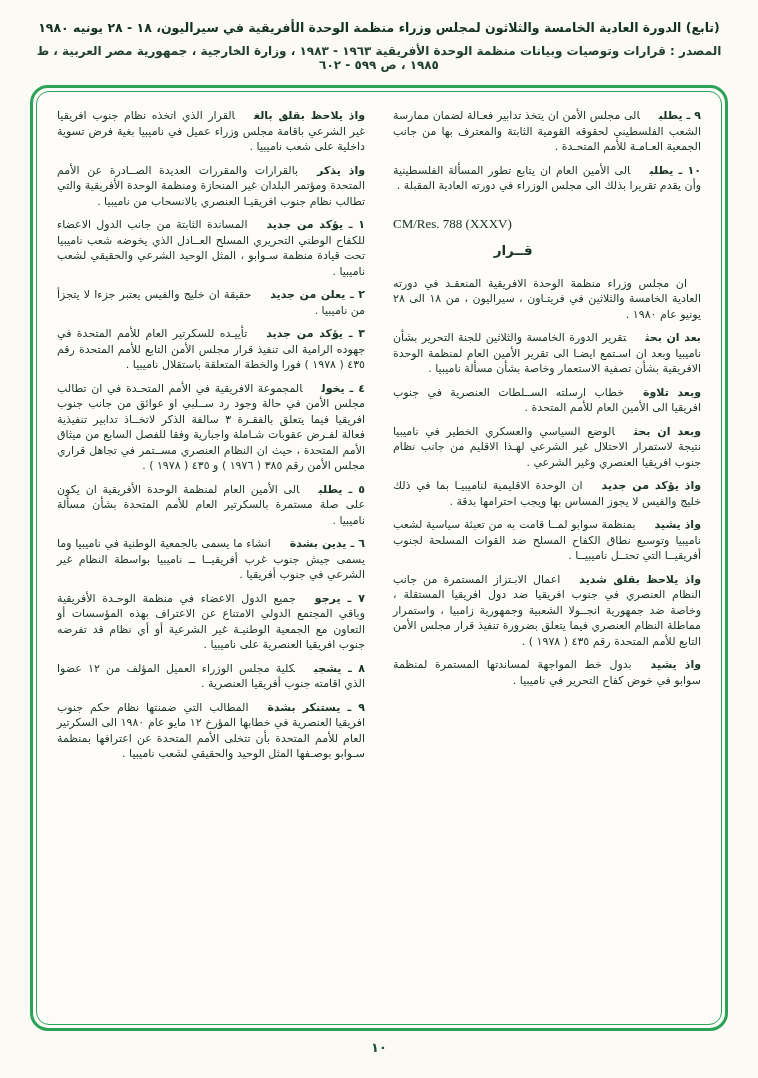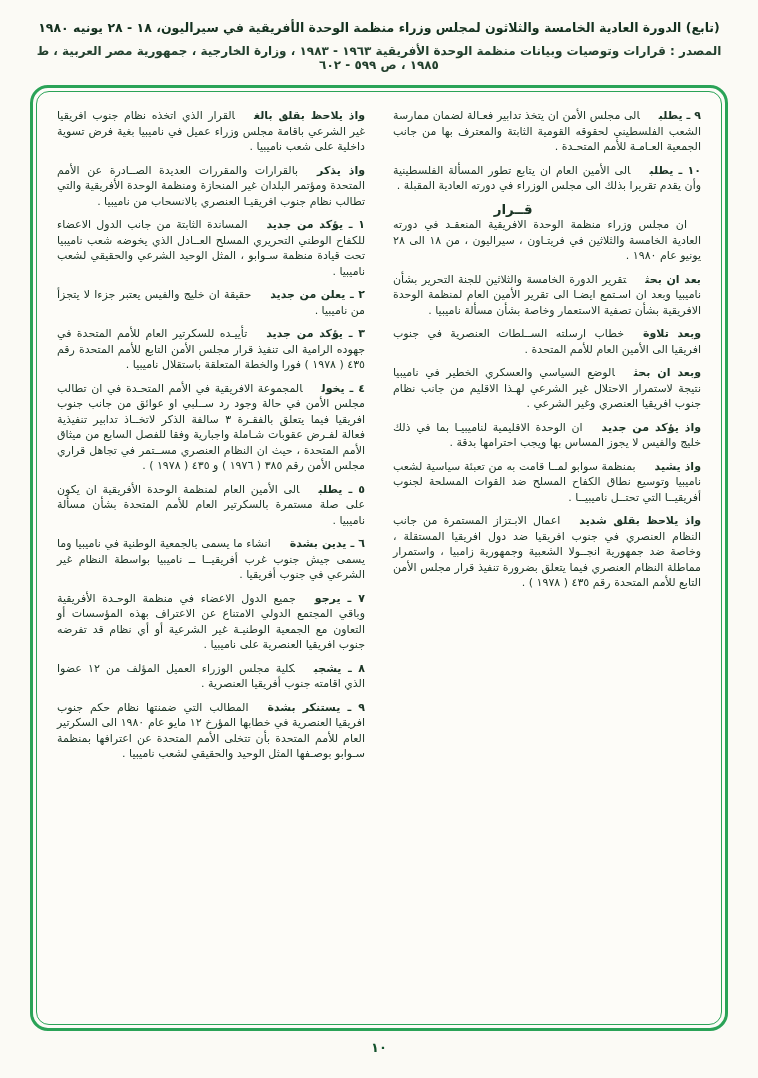--- a/index.html
+++ b/index.html
@@ -65,21 +65,21 @@
   .res-ref{
     direction:ltr;
     text-align:left;
     font-family:"Liberation Serif","DejaVu Serif",serif;
     font-size:13px;
     color:#14301f;
     margin:22px 0 12px;
   }
   .res-heads{width:78%;margin:0 auto 0 0;text-align:center;}
   .res-title{
-    font-size:13.5px;font-weight:700;margin-bottom:0;letter-spacing:1px;
+    font-size:13.5px;font-weight:700;margin-bottom:17px;letter-spacing:1px;
   }
   .res-sub{
     font-size:13px;font-weight:700;margin-bottom:14px;word-spacing:5px;
   }
   
   .ftr{
     text-align:center;
     margin-top:9px;
     font-size:13px;font-weight:700;
     color:#14532d;
@@ -97,31 +97,33 @@
 
   <div class="frame">
     <div class="frame-inner">
       <div class="cols">
 
         <section class="col">
 
           <p class="para"><b class="lead">٩ ـ يطلب</b><span>الى مجلس الأمن ان يتخذ تدابير فعـالة لضمان ممارسة الشعب الفلسطيني لحقوقه القومية الثابتة والمعترف بها من جانب الجمعية العـامـة للأمم المتحـدة .</span></p>
           <p class="para"><b class="lead">١٠ ـ يطلب</b><span>الى الأمين العام ان يتابع تطور المسألة الفلسطينية وأن يقدم تقريرا بذلك الى مجلس الوزراء في دورته العادية المقبلة .</span></p>
 
+          <div class="res-ref">CM/Res. 788 (XXXV)</div>
           <div class="res-heads">
             <div class="res-title">قــرار</div>
           </div>
 
           <p class="para para-open"><span>ان مجلس وزراء منظمة الوحدة الافريقية المنعقـد في دورته العادية الخامسة والثلاثين في فريتـاون ، سيراليون ، من ١٨ الى ٢٨ يونيو عام ١٩٨٠ .</span></p>
           <p class="para"><b class="lead">بعد ان بحث</b><span>تقرير الدورة الخامسة والثلاثين للجنة التحرير بشأن ناميبيا وبعد ان اسـتمع ايضـا الى تقرير الأمين العام لمنظمة الوحدة الافريقية بشأن تصفية الاستعمار وخاصة بشأن مسألة ناميبيا .</span></p>
           <p class="para"><b class="lead">وبعد تلاوة</b><span>خطاب ارسلته الســلطات العنصرية في جنوب افريقيا الى الأمين العام للأمم المتحدة .</span></p>
           <p class="para"><b class="lead">وبعد ان بحث</b><span>الوضع السياسي والعسكري الخطير في ناميبيا نتيجة لاستمرار الاحتلال غير الشرعي لهـذا الاقليم من جانب نظام جنوب افريقيا العنصري وغير الشرعي .</span></p>
           <p class="para"><b class="lead">واذ يؤكد من جديد</b><span>ان الوحدة الاقليمية لناميبيـا بما في ذلك خليج والفيس لا يجوز المساس بها ويجب احترامها بدقة .</span></p>
           <p class="para"><b class="lead">واذ يشيد</b><span>بمنظمة سوابو لمــا قامت به من تعبئة سياسية لشعب ناميبيا وتوسيع نطاق الكفاح المسلح ضد القوات المسلحة لجنوب أفريقيــا التي تحتــل ناميبيــا .</span></p>
           <p class="para"><b class="lead">واذ يلاحظ بقلق شديد</b><span>اعمال الابـتزاز المستمرة من جانب النظام العنصري في جنوب افريقيا ضد دول افريقيا المستقلة ، وخاصة ضد جمهورية انجــولا الشعبية وجمهورية زامبيا ، واستمرار مماطلة النظام العنصري فيما يتعلق بضرورة تنفيذ قرار مجلس الأمن التابع للأمم المتحدة رقم ٤٣٥ ( ١٩٧٨ ) .</span></p>
+          <p class="para"><b class="lead">واذ يشيد</b><span>بدول خط المواجهة لمساندتها المستمرة لمنظمة سوابو في خوض كفاح التحرير في ناميبيا .</span></p>
         </section>
 
         <section class="col">
           <p class="para"><b class="lead">واذ يلاحظ بقلق بالغ</b><span>القرار الذي اتخذه نظام جنوب افريقيا غير الشرعي باقامة مجلس وزراء عميل في ناميبيا بغية فرض تسوية داخلية على شعب ناميبيا .</span></p>
           <p class="para"><b class="lead">واذ يذكر</b><span>بالقرارات والمقررات العديدة الصــادرة عن الأمم المتحدة ومؤتمر البلدان غير المنحازة ومنظمة الوحدة الأفريقية والتي تطالب نظام جنوب افريقيـا العنصري بالانسحاب من ناميبيا .</span></p>
           <p class="para"><b class="lead">١ ـ يؤكد من جديد</b><span>المساندة الثابتة من جانب الدول الاعضاء للكفاح الوطني التحريري المسلح العــادل الذي يخوضه شعب ناميبيا تحت قيادة منظمة سـوابو ، المثل الوحيد الشرعي والحقيقي لشعب ناميبيا .</span></p>
           <p class="para"><b class="lead">٢ ـ يعلن من جديد</b><span>حقيقة ان خليج والفيس يعتبر جزءا لا يتجزأ من ناميبيا .</span></p>
           <p class="para"><b class="lead">٣ ـ يؤكد من جديد</b><span>تأييـده للسكرتير العام للأمم المتحدة في جهوده الرامية الى تنفيذ قرار مجلس الأمن التابع للأمم المتحدة رقم ٤٣٥ ( ١٩٧٨ ) فورا والخطة المتعلقة باستقلال ناميبيا .</span></p>
           <p class="para"><b class="lead">٤ ـ يخول</b><span>المجموعة الافريقية في الأمم المتحـدة في ان تطالب مجلس الأمن في حالة وجود رد ســلبي او عوائق من جانب جنوب افريقيا فيما يتعلق بالفقـرة ٣ سالفة الذكر لاتخــاذ تدابير تنفيذية فعالة لفـرض عقوبات شـاملة واجبارية وفقا للفصل السابع من ميثاق الأمم المتحدة ، حيث ان النظام العنصري مســتمر في تجاهل قراري مجلس الأمن رقم ٣٨٥ ( ١٩٧٦ ) و ٤٣٥ ( ١٩٧٨ ) .</span></p>
           <p class="para"><b class="lead">٥ ـ يطلب</b><span>الى الأمين العام لمنظمة الوحدة الأفريقية ان يكون على صلة مستمرة بالسكرتير العام للأمم المتحدة بشأن مسألة ناميبيا .</span></p>

